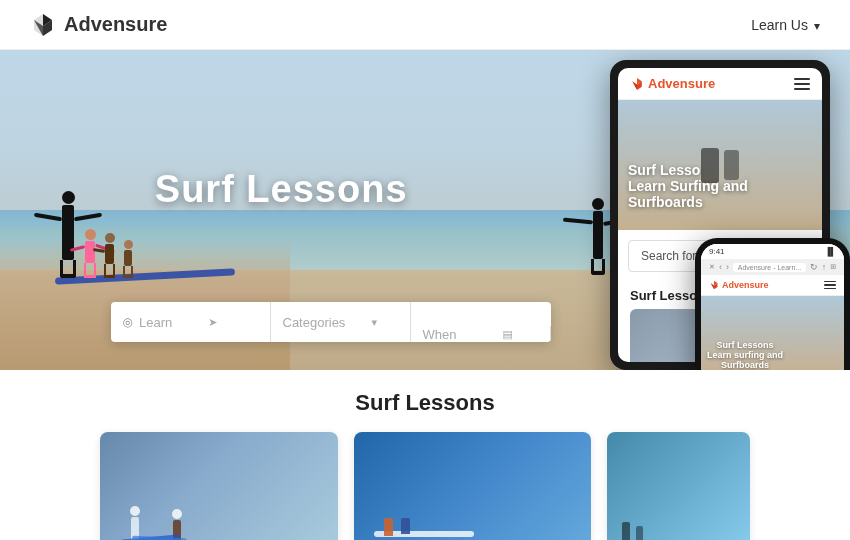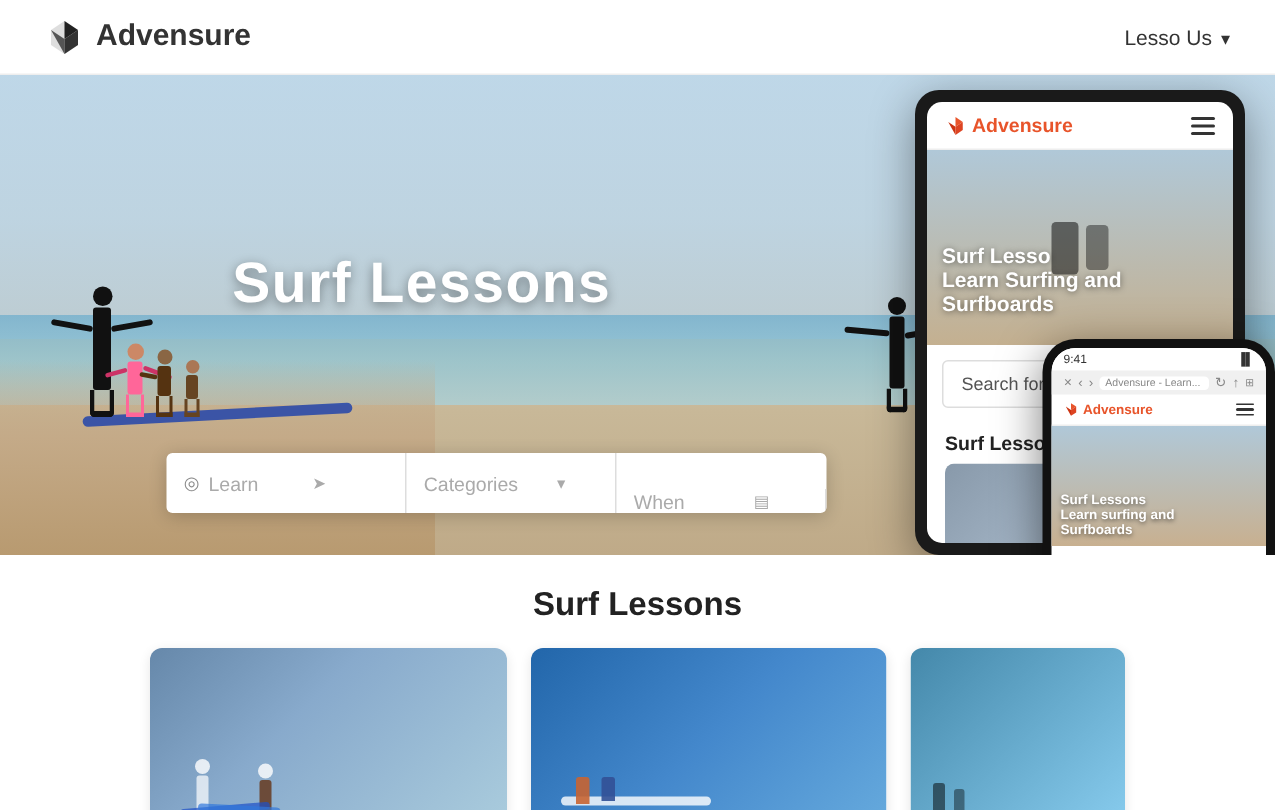--- a/index.html
+++ b/index.html
@@ -197,28 +197,29 @@
     .tablet-card-img {
       width: 100%;
       height: 100%;
       background: linear-gradient(135deg, #88aacc 0%, #aaccee 100%);
     }
 
     
     .phone-mockup {
       position: absolute;
       right: 0px;
-      top: 176px;
+      top: 188px;
       width: 155px;
       height: 260px;
       background: #111;
       border-radius: 22px;
       padding: 6px;
       box-shadow: 0 8px 30px rgba(0,0,0,0.5);
       z-index: 5;
+      text-align: center;
     }
     .phone-screen {
       background: #fff;
       border-radius: 16px;
       overflow: hidden;
       height: 100%;
     }
     .phone-status-bar {
       background: #fff;
       padding: 3px 8px;
@@ -325,21 +326,21 @@
   <div class="logo">
     <svg width="26" height="26" viewBox="0 0 26 26">
       <polygon points="13,2 22,8 22,18 13,24 4,18 4,8" fill="#222" opacity="0.15"></polygon>
       <polygon points="13,2 22,8 13,14" fill="#222"></polygon>
       <polygon points="4,8 13,14 13,24" fill="#555"></polygon>
       <polygon points="13,14 22,8 22,18 13,24" fill="#333"></polygon>
     </svg>
     <span>Advensure</span>
   </div>
   <nav class="nav-about">
-    <span>Lesso Us</span>
+    <span>Learn Us</span>
     <span class="chevron-down"></span>
   </nav>
 </header>
 
 <section class="hero">
   <div class="hero-bg"></div>
 
   <div style="position:absolute;top:0;left:0;right:0;height:55%;background:linear-gradient(180deg,#c0d8e8 0%,#b8ccd8 100%);opacity:0.8;"></div>
 
   <div class="hero-ocean"></div>

